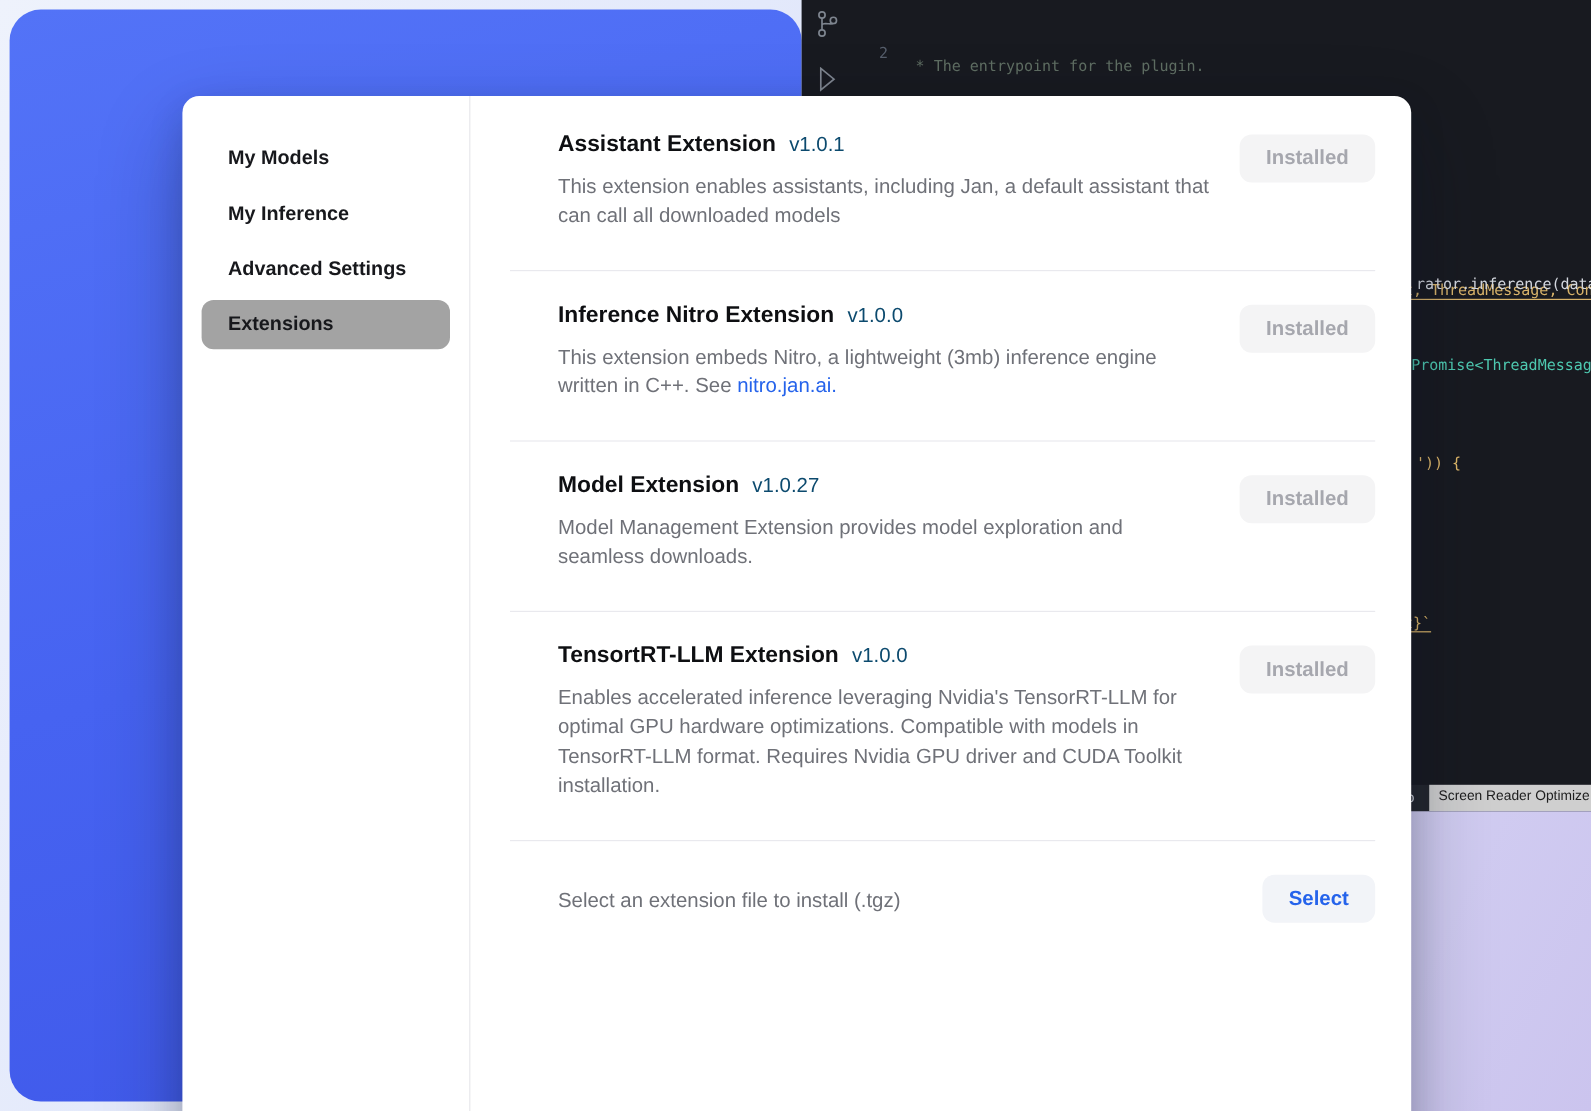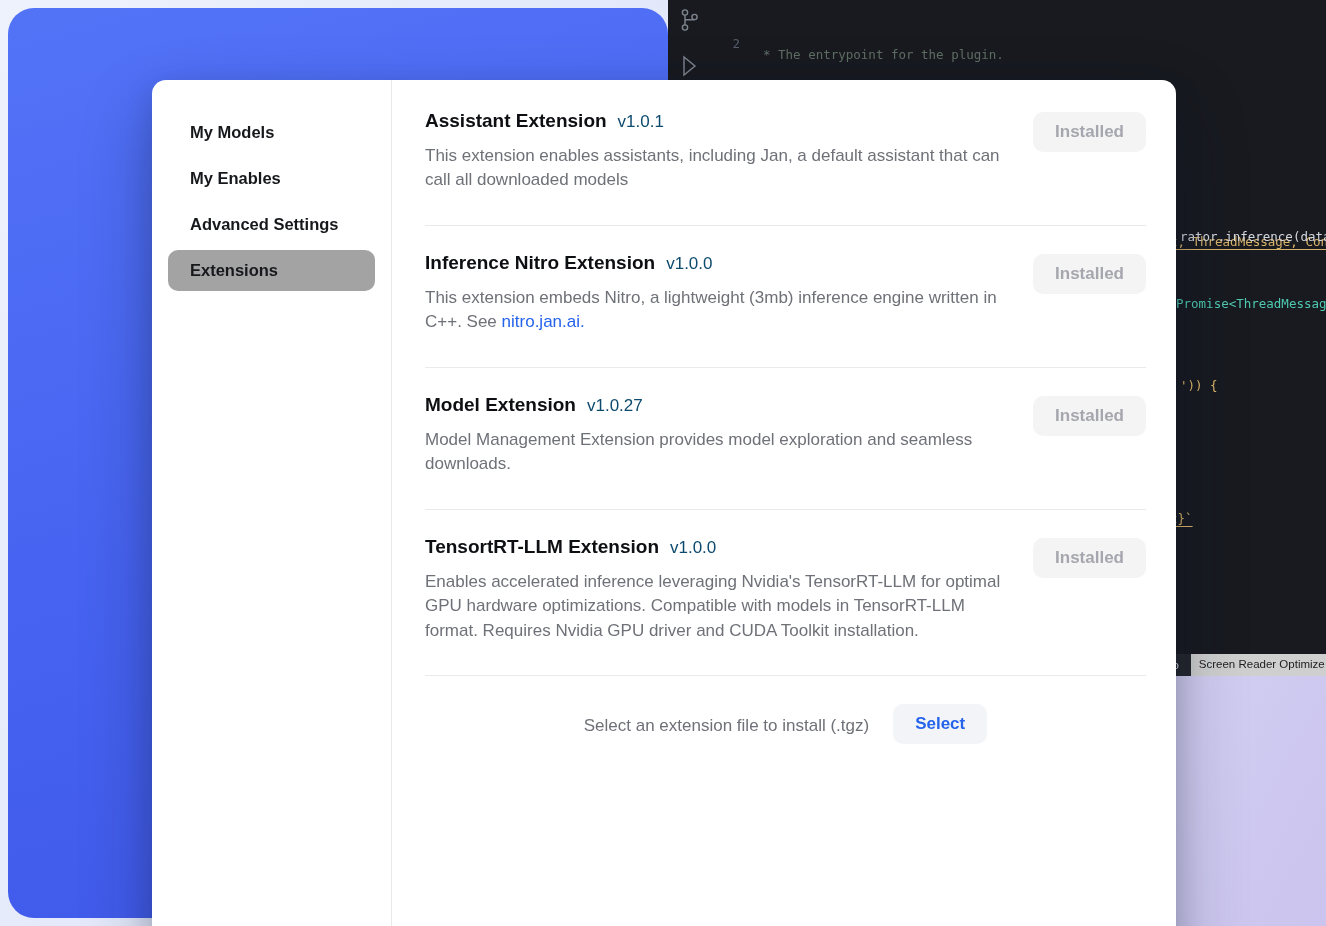--- a/index.html
+++ b/index.html
@@ -76,21 +76,21 @@
   .side-item {
     padding:11px 22px; margin-bottom:5px;
     border-radius:10px;
     font-size:16.5px; font-weight:700; color:#17181c;
     cursor:pointer; white-space:nowrap;
   }
   .side-item.active { background:#a3a3a3; }
   .v-divider { width:1px; background:#e8e8ec; flex-shrink:0; }
   .content { flex:1; padding:10px 30px 0 33px; overflow:hidden; }
 
-  .ext-row { display:flex; justify-content:center; gap:24px; padding:26px 0 32px 0; }
+  .ext-row { display:flex; justify-content:space-between; gap:24px; padding:26px 0 32px 0;margin-left:40px; }
   .ext-row.first { padding-top:20px; }
   .ext-title-line { display:flex; align-items:baseline; gap:11px; }
   .ext-name { font-size:19px; font-weight:700; color:#0e0f12; }
   .ext-ver { font-size:17px; font-weight:400; color:#0c4a6e; }
   .ext-desc {
     margin-top:12px; max-width:585px;
     font-size:17px; line-height:1.44; color:#6f7178;
   }
   .link { color:#2563eb; text-decoration:none; cursor:pointer; }
   .row-divider { border:none; border-top:1px solid #e9e9ee; height:0; }
@@ -152,21 +152,21 @@
     <div class="statusbar">
       <span class="status-left">go</span>
       <span class="status-chip">Screen Reader Optimize</span>
     </div>
   </div>
 
   <div class="card">
 
     <aside class="sidebar">
       <div class="side-item">My Models</div>
-      <div class="side-item">My Enables</div>
+      <div class="side-item">My Inference</div>
       <div class="side-item">Advanced Settings</div>
       <div class="side-item active">Extensions</div>
     </aside>
 
     <div class="v-divider"></div>
 
     <main class="content">
 
       <article class="ext-row first">
         <div>

